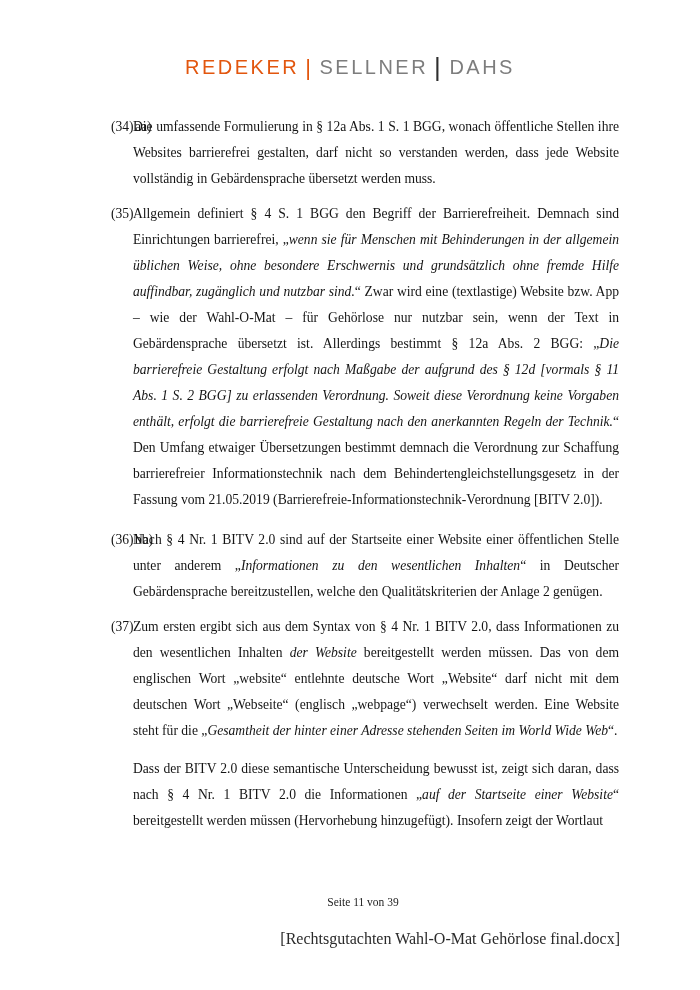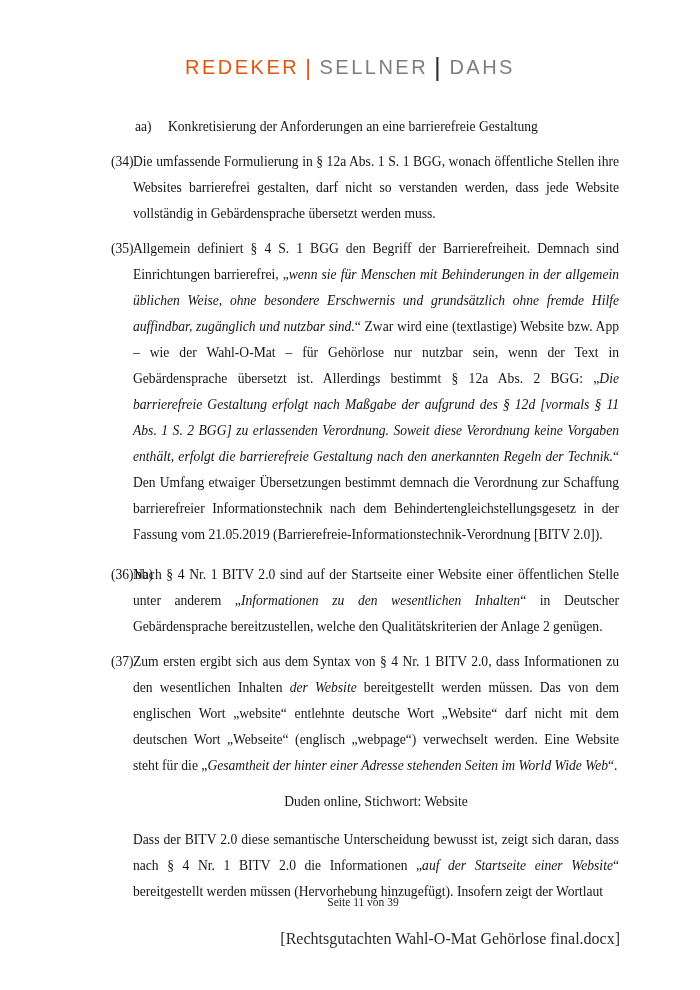--- a/index.html
+++ b/index.html
@@ -110,27 +110,26 @@
 </head>
 <body>
 
 <div class="page" style="--logo-primary: #e2560e; --logo-secondary: #7d7d7d;">
 
   <div class="logo">
     <span class="brand-primary">REDEKER</span><span class="sep1">|</span><span class="brand-secondary">SELLNER</span><span class="sep2">|</span><span class="brand-secondary">DAHS</span>
   </div>
 
   <div class="doc-body">
-      <div class="para subheading"><span class="marker">aa)</span><span><span class="seg">Konkretisierung der Anforderungen an eine barrierefreie Gestaltung</span></span></div>
+      <div class="para subheading"><span class="marker">aa)</span></div>
       <div class="para numbered"><span class="marker">(34)</span><span><span class="seg">Die umfassende Formulierung in § 12a Abs. 1 S. 1 BGG, wonach öffentliche Stellen ihre Websites barrierefrei gestalten, darf nicht so verstanden werden, dass jede Website vollständig in Gebärdensprache übersetzt werden muss.</span></span></div>
       <div class="para numbered"><span class="marker">(35)</span><span><span class="seg">Allgemein definiert § 4 S. 1 BGG den Begriff der Barrierefreiheit. Demnach sind Einrichtungen barrierefrei, „</span><span class="seg it">wenn sie für Menschen mit Behinderungen in der allgemein üblichen Weise, ohne besondere Erschwernis und grundsätzlich ohne fremde Hilfe auffindbar, zugänglich und nutzbar sind.</span><span class="seg">“ Zwar wird eine (textlastige) Website bzw. App – wie der Wahl-O-Mat – für Gehörlose nur nutzbar sein, wenn der Text in Gebärdensprache übersetzt ist. Allerdings bestimmt § 12a Abs. 2 BGG: „</span><span class="seg it">Die barrierefreie Gestaltung erfolgt nach Maßgabe der aufgrund des § 12d [vormals § 11 Abs. 1 S. 2 BGG] zu erlassenden Verordnung. Soweit diese Verordnung keine Vorgaben enthält, erfolgt die barrierefreie Gestaltung nach den anerkannten Regeln der Technik.</span><span class="seg">“ Den Umfang etwaiger Übersetzungen bestimmt demnach die Verordnung zur Schaffung barrierefreier Informationstechnik nach dem Behindertengleichstellungsgesetz in der Fassung vom 21.05.2019 (Barrierefreie-Informationstechnik-Verordnung [BITV 2.0]).</span></span></div>
       <div class="para subheading"><span class="marker">bb)</span></div>
       <div class="para numbered"><span class="marker">(36)</span><span><span class="seg">Nach § 4 Nr. 1 BITV 2.0 sind auf der Startseite einer Website einer öffentlichen Stelle unter anderem „</span><span class="seg it">Informationen zu den wesentlichen Inhalten</span><span class="seg">“ in Deutscher Gebärdensprache bereitzustellen, welche den Qualitätskriterien der Anlage 2 genügen.</span></span></div>
       <div class="para numbered"><span class="marker">(37)</span><span><span class="seg">Zum ersten ergibt sich aus dem Syntax von § 4 Nr. 1 BITV 2.0, dass Informationen zu den wesentlichen Inhalten </span><span class="seg it">der Website</span><span class="seg"> bereitgestellt werden müssen. Das von dem englischen Wort „website“ entlehnte deutsche Wort „Website“ darf nicht mit dem deutschen Wort „Webseite“ (englisch „webpage“) verwechselt werden. Eine Website steht für die „</span><span class="seg it">Gesamtheit der hinter einer Adresse stehenden Seiten im World Wide Web</span><span class="seg">“.</span></span></div>
-      <div class="para citation"><span><span class="seg">Duden online, Stichwort: Website</span></span></div>
       <div class="para plain"><span><span class="seg">Dass der BITV 2.0 diese semantische Unterscheidung bewusst ist, zeigt sich daran, dass nach § 4 Nr. 1 BITV 2.0 die Informationen „</span><span class="seg it ul">auf der Startseite</span><span class="seg it"> einer Website</span><span class="seg">“ bereitgestellt werden müssen (Hervorhebung hinzugefügt). Insofern zeigt der Wortlaut</span></span></div>
     </div>
 
   <div class="page-number">Seite 11 von 39</div>
 
   <div class="doc-filename">[Rechtsgutachten Wahl-O-Mat Gehörlose final.docx]</div>
 
 </div>
 
 </body></html>

